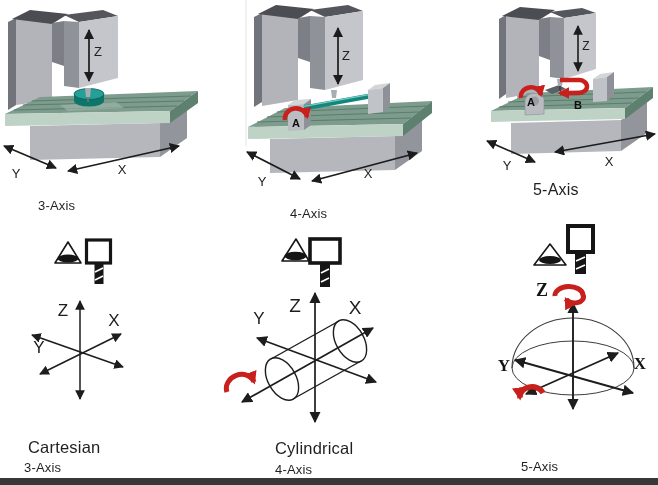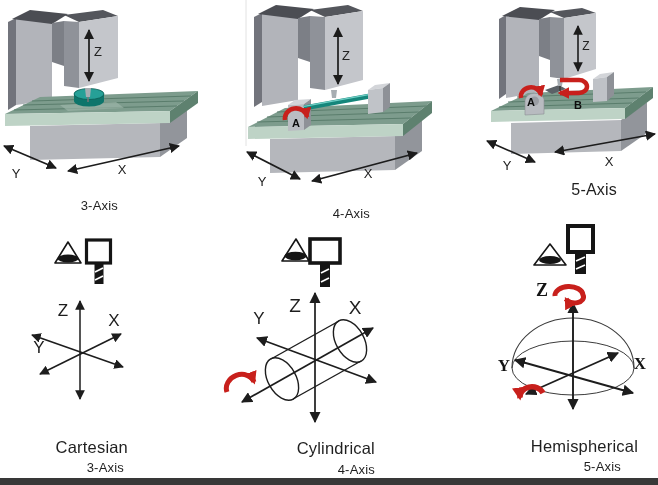--- a/index.html
+++ b/index.html
@@ -1,19 +1,19 @@
 <!DOCTYPE html>
 <html><head>
 <meta charset="utf-8">
 <style>
   html,body{margin:0;padding:0;background:#fff;}
   .canvas{position:relative;width:658px;height:485px;background:#ffffff;overflow:hidden;
           font-family:"Liberation Sans",sans-serif;}
   .fig{position:absolute;}
-  .cap{position:absolute;text-align:right;color:#1f1f1f;letter-spacing:.2px;}
+  .cap{position:absolute;text-align:left;color:#1f1f1f;letter-spacing:.2px;}
   .t15{font-size:13px;}
   .t16{font-size:16px;}
   .t17{font-size:16.5px;}
   svg{display:block;overflow:visible;}
   .ax{font-family:"Liberation Sans",sans-serif;font-size:13px;fill:#222;}
   .ax12{font-family:"Liberation Sans",sans-serif;font-size:12px;fill:#222;}
   .rot{font-family:"Liberation Sans",sans-serif;font-size:11px;font-weight:bold;fill:#0d0d0d;}
   .dax17{font-family:"Liberation Sans",sans-serif;font-size:17px;fill:#1d1d1d;}
   .dax19{font-family:"Liberation Sans",sans-serif;font-size:19px;fill:#1d1d1d;}
   .sax{font-family:"Liberation Serif",serif;font-size:17px;font-weight:600;fill:#141414;}
@@ -315,17 +315,16 @@
       <text class="sax" x="160" y="147" text-anchor="middle">X</text>
       <text class="sax" x="24" y="149" text-anchor="middle">Y</text>
     </g>
     <g>
       <path d="M 75,74 A 14,9 0 1 1 103,73 A 9,6 0 0 1 86,77" fill="none" stroke-width="5" marker-end="url(#d3r)" stroke="#c8201c"></path>
     </g>
     <g>
       <path d="M 40,176 A 12,10 0 0 1 63,171" fill="none" stroke-width="5.5" marker-start="url(#d3r)" stroke="#c8201c"></path>
     </g>
   </svg>
-  <div class="cap t17" style="left:508px;top:437px;width:130px">Hemispherical</div>
   <div class="cap t15" style="left:521px;top:459px;width:100px">5-Axis</div>
 
   <div class="bottom-bar"></div>
 </div>
 
 </body></html>

